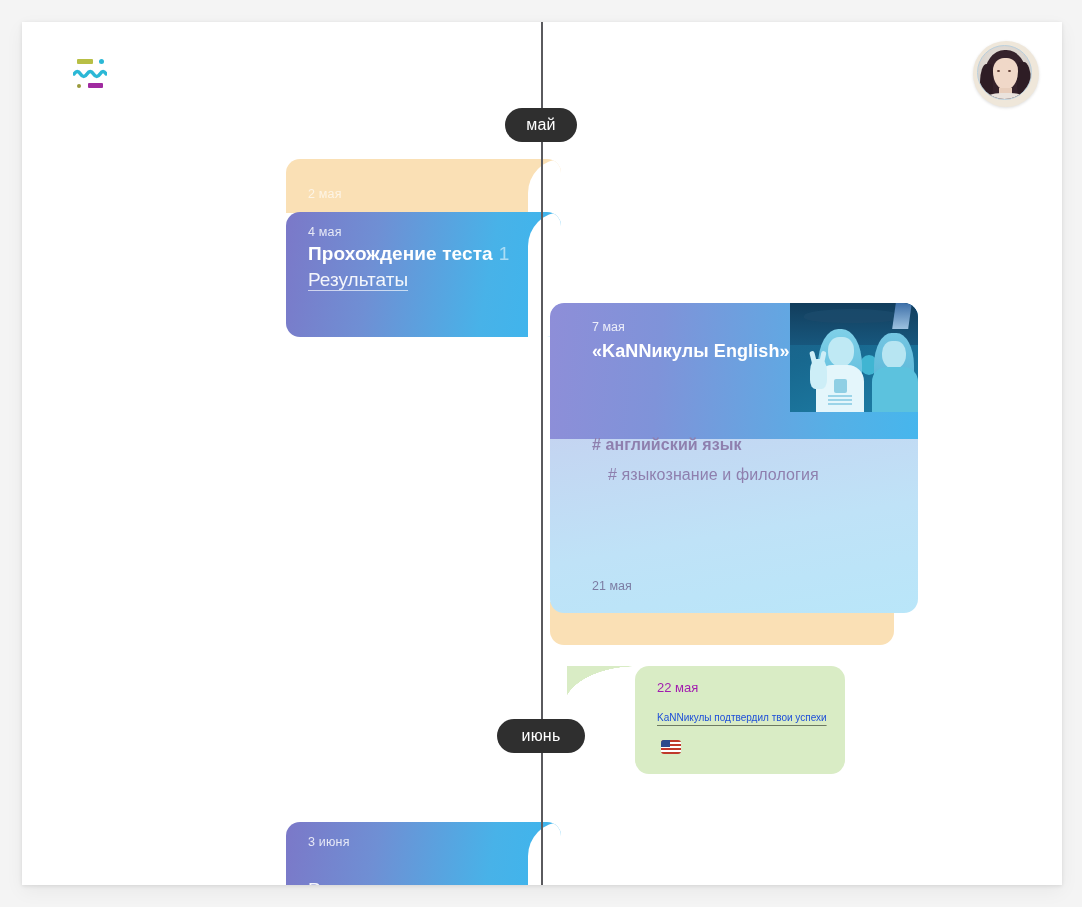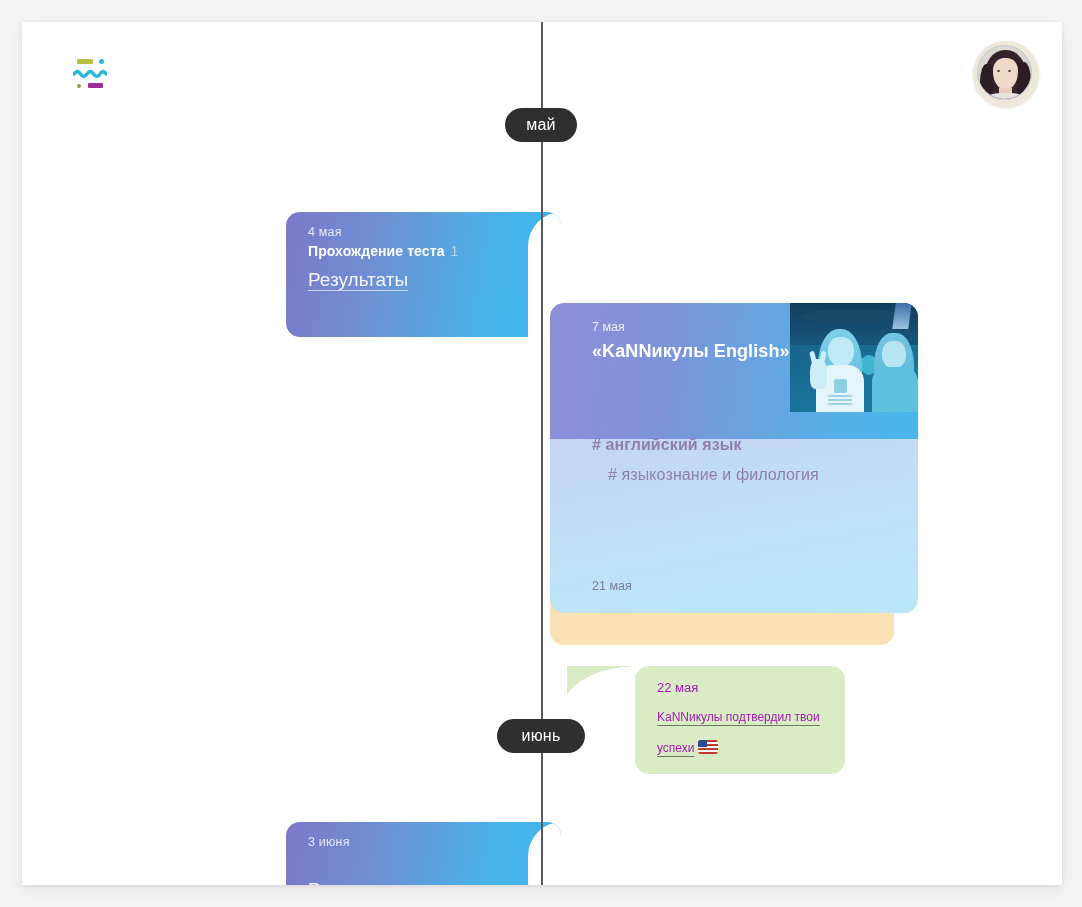--- a/index.html
+++ b/index.html
@@ -114,21 +114,21 @@
   .card {
     position: absolute;
     border-radius: 14px;
     overflow: hidden;
   }
   .card-date {
     font-size: 12.5px;
     letter-spacing: 0.2px;
   }
   .card-title {
-    font-size: 14px;
+    font-size: 19px;
     font-weight: bold;
     letter-spacing: 0.1px;
   }
   .card-link {
     font-size: 19px;
     text-decoration: underline;
     text-underline-offset: 4px;
   }
 
   
@@ -294,21 +294,21 @@
     -webkit-mask-image: radial-gradient(74px 42px at 100% 100%, transparent 0 99%, #000 99.5%);
             mask-image: radial-gradient(74px 42px at 100% 100%, transparent 0 99%, #000 99.5%);
   }
   #card-22may .g-date {
     position: absolute; left: 22px; top: 14px;
     font-size: 13px; color: #a21caf;
   }
   #card-22may .g-text {
     position: absolute; left: 22px; top: 36px;
     width: 180px;
-    font-size: 12px; color: #a21caf; line-height: 31px;
+    font-size: 10px; color: #1d4ed8; line-height: 31px;
   }
   #card-22may .g-link {
     text-decoration: underline;
     text-underline-offset: 4px;
     text-decoration-color: #6d7a62;
   }
   .flag-us {
     display: inline-block;
     width: 20px; height: 14px;
     vertical-align: -2px;
@@ -379,20 +379,24 @@
       <div class="p-eye-r"></div>
       <div class="p-neck"></div>
       <div class="p-body"></div>
     </div>
   </div>
 
   <div id="timeline-axis"></div>
 
   <div class="month-pill" id="month-may">май</div>
 
+  <div class="card card-left" id="card-2may">
+    <div class="card-date">2 мая</div>
+    <div class="tail"></div>
+  </div>
 
   <div class="card card-left" id="card-4may">
     <div class="card-date">4 мая</div>
     <div class="card-title">
       <span>Прохождение теста</span><span class="title-index">1</span>
     </div>
     <a class="card-link" href="#">Результаты</a>
     <div class="tail"></div>
   </div>
 

